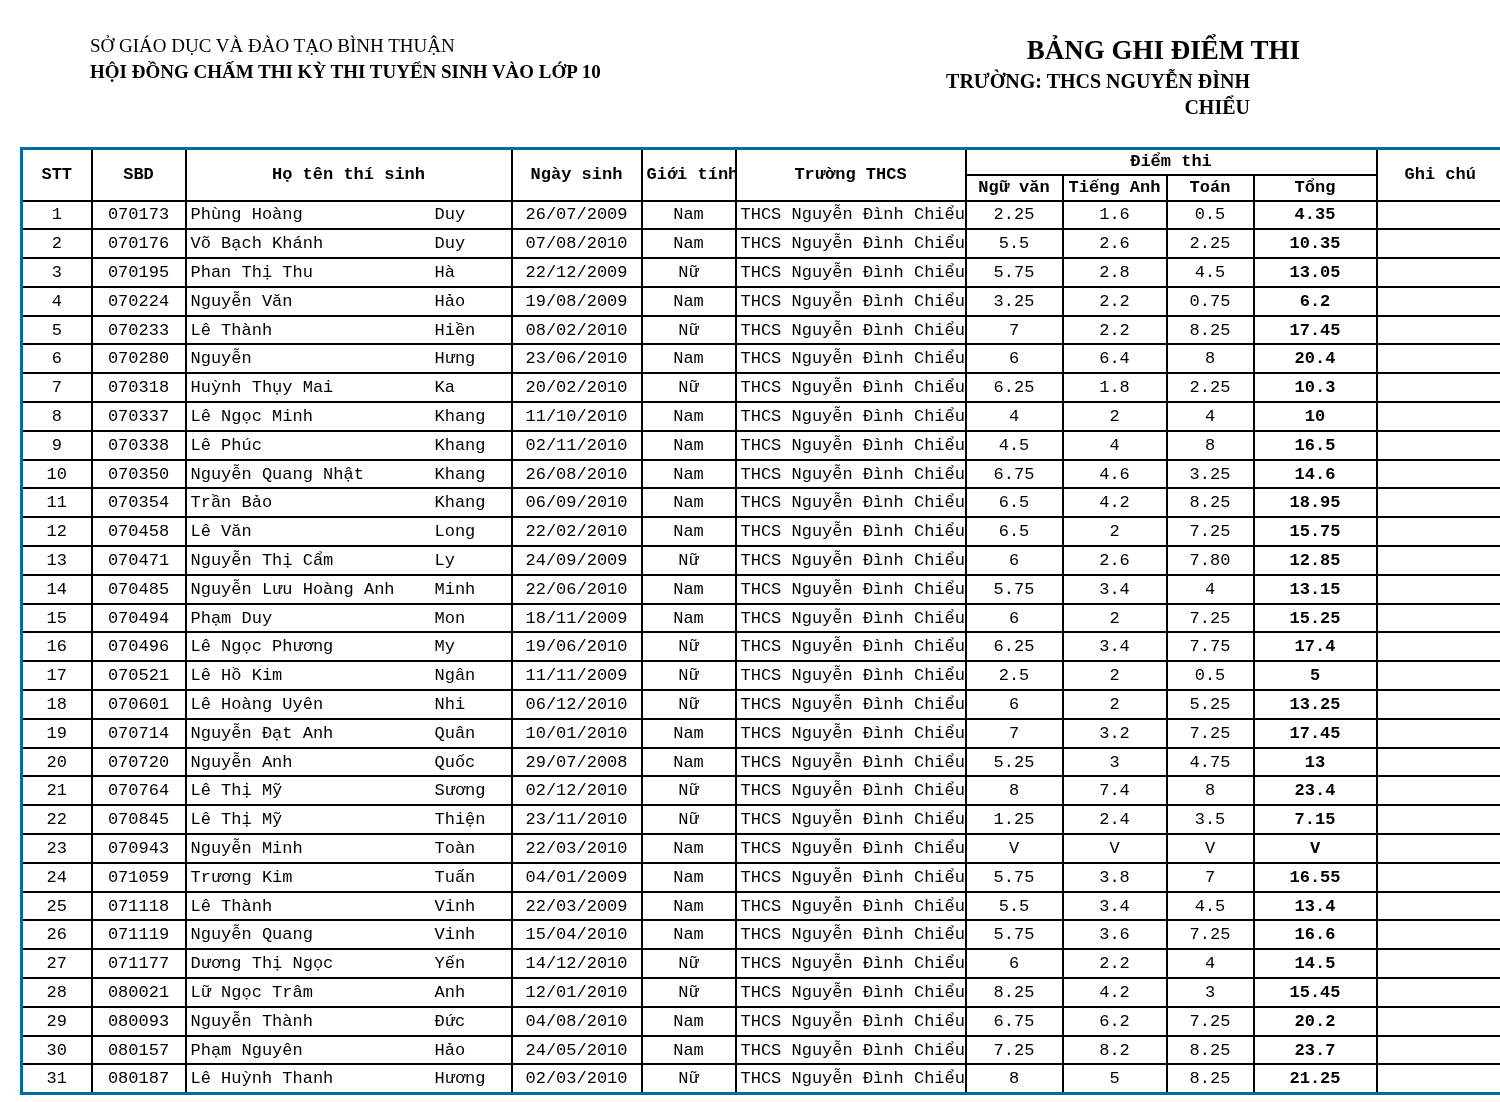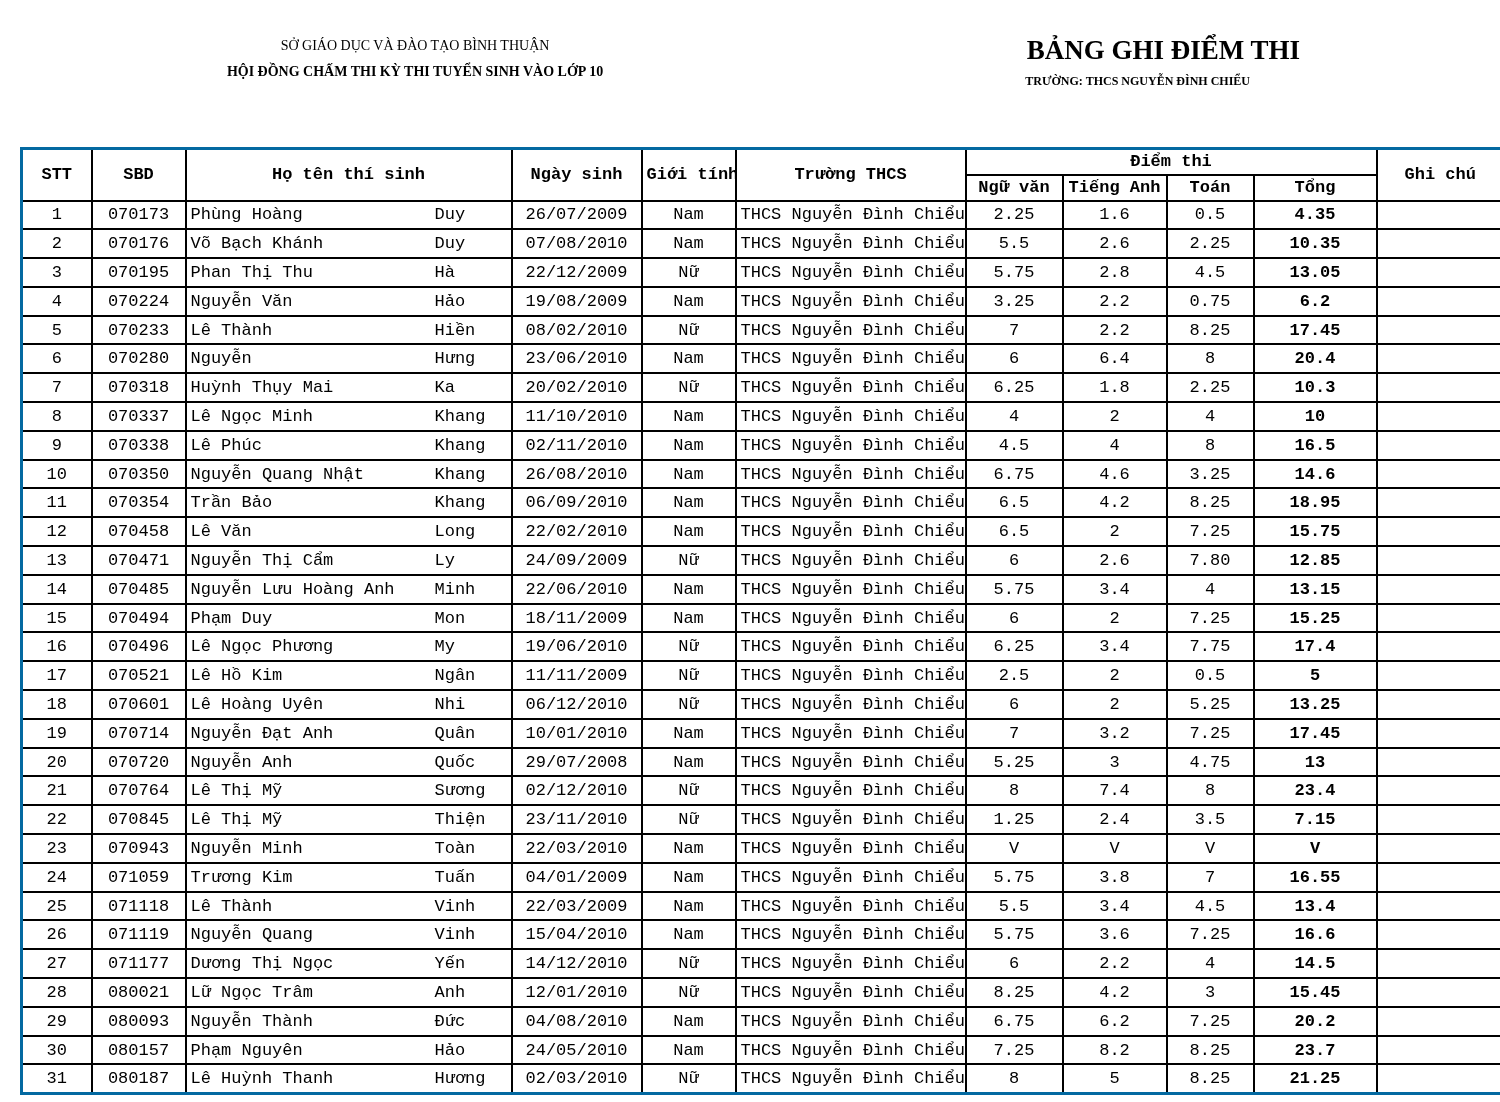--- a/index.html
+++ b/index.html
@@ -15,42 +15,41 @@
     font-family: "Liberation Serif", "DejaVu Serif", serif;
     color: #000000;
     overflow: hidden;
   }
   
   .hdr-left {
     position: absolute;
     left: 90px;
     top: 33px;
     width: 650px;
-    text-align: center;
     line-height: 26px;
-    font-size: 14px;
+    font-size: 19px;
   }
   .hdr-left .reg { font-weight: 400; }
   .hdr-left .b   { font-weight: 700; }
   .hdr-right {
     position: absolute;
     left: 880px;
     top: 34px;
     width: 420px;
     text-align: right;
   }
   .doc-title {
     font-size: 27px;
     font-weight: 700;
     line-height: 32px;
   }
   .doc-sub {
     width: 320px;
     margin: 2px auto 5px auto;
-    font-size: 12px;
+    font-size: 20px;
     font-weight: 700;
     line-height: 26px;
   }
   
   table.score {
     position: absolute;
     left: 20px;
     top: 147px;
     width: 1483px;
     border-collapse: collapse;

